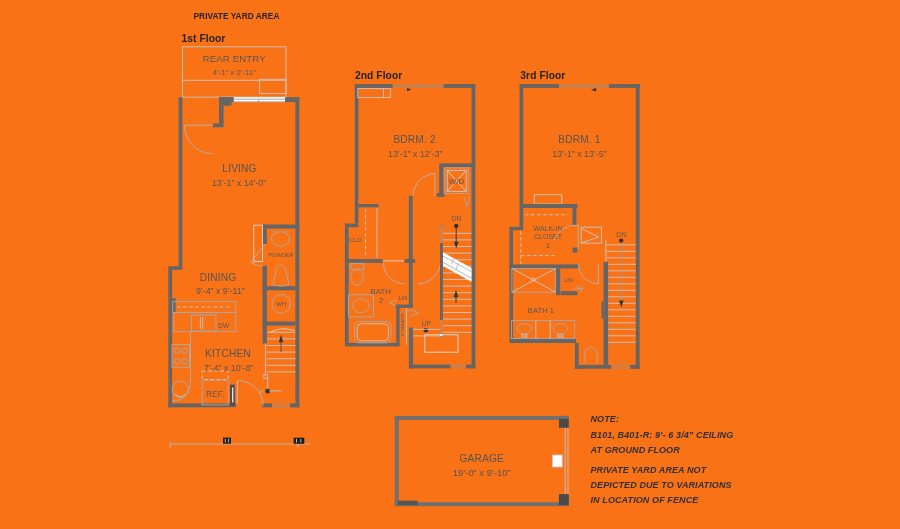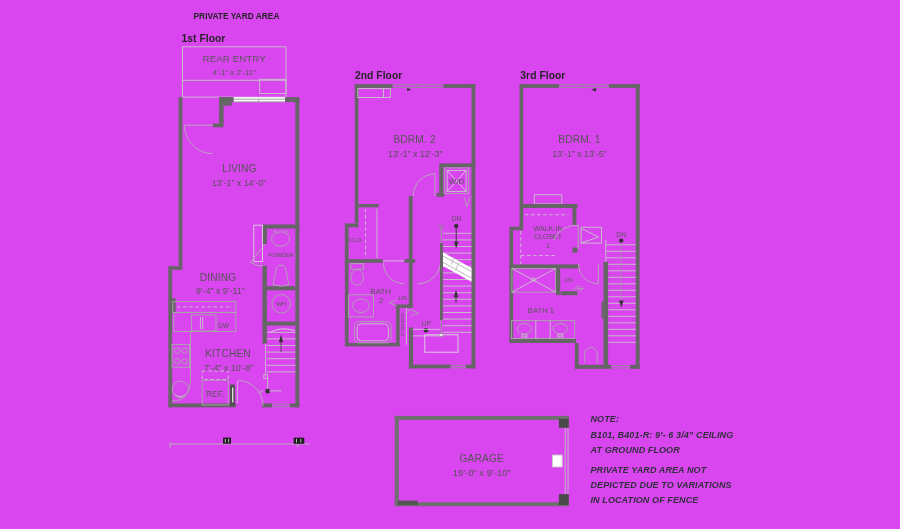--- a/index.html
+++ b/index.html
@@ -1,16 +1,16 @@
 <!DOCTYPE html>
 <html><head>
 <meta charset="utf-8">
 <style>
 html,body{margin:0;padding:0;background:#fff;}
-#page{position:relative;width:900px;height:529px;background:#d946ef;overflow:hidden;}
+#page{position:relative;width:900px;height:529px;background:#f97316;overflow:hidden;}
 svg{position:absolute;left:0;top:0;}
 text{font-family:"Liberation Sans",sans-serif;}
 .w{fill:#656565;}
 .gw{fill:#6f6f6f;}
 .thin{stroke:#c6c6c6;stroke-width:0.9;fill:none;}
 .fix{stroke:#a9a9a9;stroke-width:0.9;fill:none;}
 .door{stroke:#b2b2b2;stroke-width:0.9;fill:none;}
 .win{stroke:#8f8f8f;stroke-width:0.8;fill:none;}
 .dash{stroke:#c9c9c9;stroke-width:0.9;fill:none;stroke-dasharray:3.5,2.6;}
 .room{font-size:10.2px;fill:#555;letter-spacing:0.15px;text-anchor:middle;}

